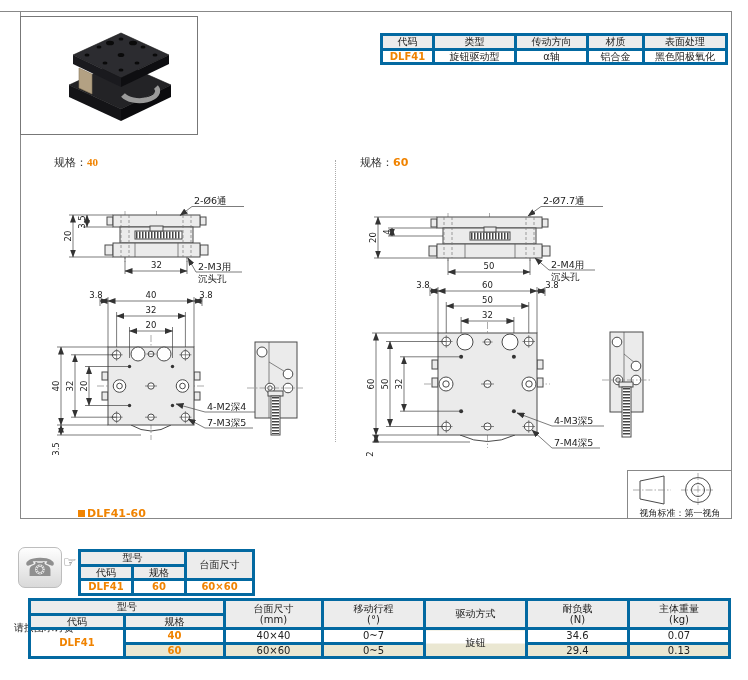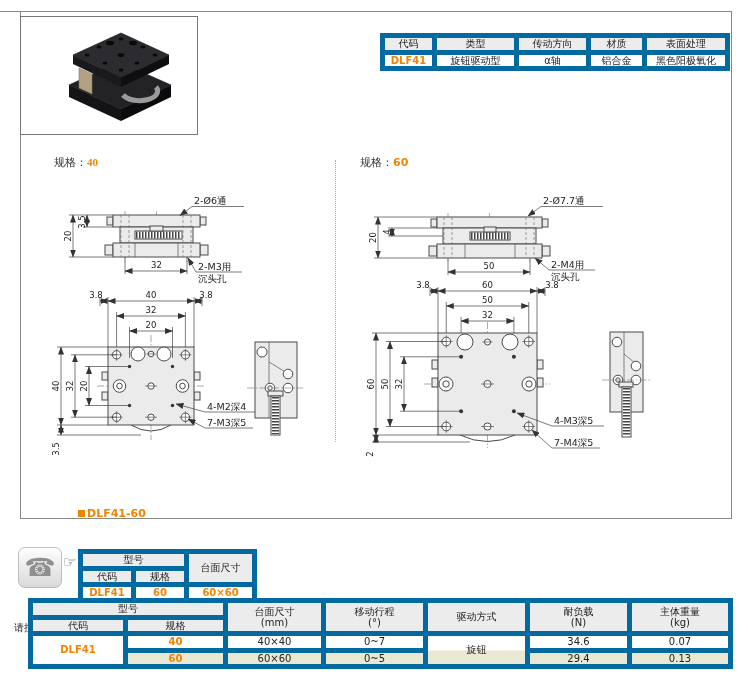--- a/index.html
+++ b/index.html
@@ -6,21 +6,21 @@
   .page{position:relative;width:748px;height:680px;background:#fff;overflow:hidden;
         font-family:"DejaVu Sans","Liberation Sans",sans-serif;color:#222;}
   .abs{position:absolute;}
   .topline{position:absolute;left:0;top:11px;width:20px;height:1px;background:#888;}
   .frame{position:absolute;left:20px;top:11px;width:710px;height:506px;border:1px solid #888;}
   .photo{position:absolute;left:20px;top:16px;width:176px;height:117px;border:1px solid #777;background:#fff;}
   .divider{position:absolute;left:335px;top:160px;height:282px;width:0;border-left:1px dotted #aaa;}
   
   table{border-collapse:collapse;table-layout:fixed;}
   td,th{padding:0;text-align:center;vertical-align:middle;font-weight:normal;
-        font-size:10px;line-height:1.15;border:5px solid #0369a1;overflow:hidden;}
+        font-size:10px;line-height:1.15;border:3px solid #0369a1;overflow:hidden;}
   .infotable{position:absolute;left:380px;top:33px;width:345px;border-top:1px solid #555;border-bottom:1px solid #555;}
   .infotable tr{height:12px;}
   .infotable .hd{background:#ececec;}
   .orange{color:#f08300;font-weight:bold;margin-left:42px;}
   .spec-head{position:absolute;font-size:11px;color:#333;}
   .spec-head .v{color:#f08300;font-weight:bold;}
   
   .phonebox{position:absolute;left:18px;top:547px;width:42px;height:39px;border:1px solid #bdbdbd;
             border-radius:7px;background:linear-gradient(#fefefe,#d9d9d9);text-align:center;}
   .phonebox span{font-size:25px;line-height:39px;color:#8f8f8f;}
@@ -407,20 +407,31 @@
       <circle class="sw" cx="258" cy="102" r="4.8"></circle>
         <circle class="sw" cx="258" cy="102" r="2.2"></circle>
       <circle class="sw" cx="276" cy="102" r="4.8"></circle>
       <line class="cl" x1="242" y1="102" x2="292" y2="102"></line>
       <rect class="sf" x="259" y="104" width="14" height="5"></rect>
       <rect class="sw" x="262" y="109" width="9" height="50"></rect>
       <line class="knurl" x1="266.5" y1="110" x2="266.5" y2="158"></line>
     </g>
   </svg>
 
+  <div class="projbox">
+    <svg width="104" height="36">
+      <path class="s" d="M 12,10 L 12,28 L 36,33 L 36,5 Z"></path>
+      <line class="cl" x1="5" y1="19" x2="43" y2="19"></line>
+      <circle class="s" cx="70" cy="19" r="12.5"></circle>
+      <circle class="s" cx="70" cy="19" r="6.5"></circle>
+      <line class="cl" x1="53" y1="19" x2="87" y2="19"></line>
+      <line class="cl" x1="70" y1="2" x2="70" y2="36"></line>
+    </svg>
+    <div class="projlabel">视角标准：第一视角</div>
+  </div>
 
   <div class="phonebox">
     <span>☎</span>
   </div>
   <div class="finger">☞</div>
   <div class="ordernote">请按图示订货</div>
   <div class="ordertitle">
     <span class="sq"></span><span>DLF41-60</span>
   </div>
   <table class="ordertable">

